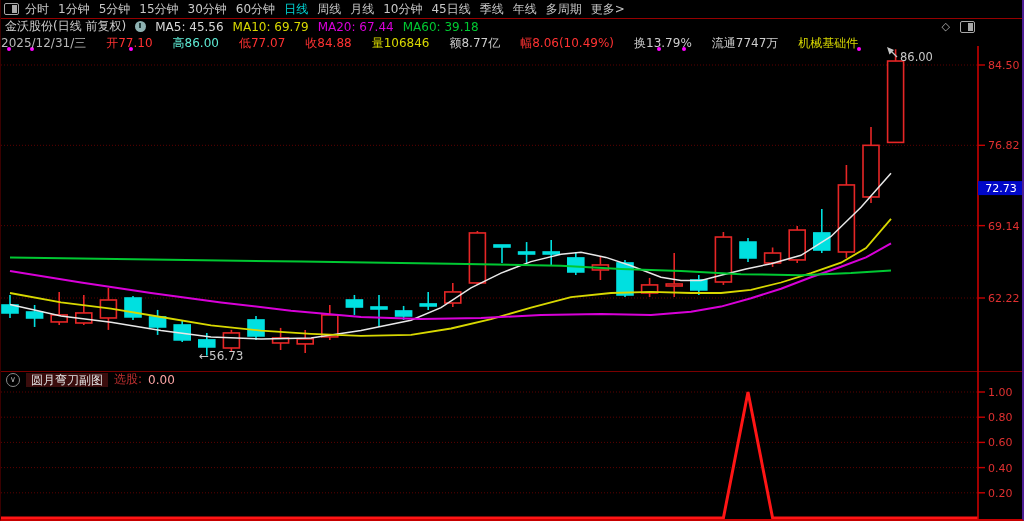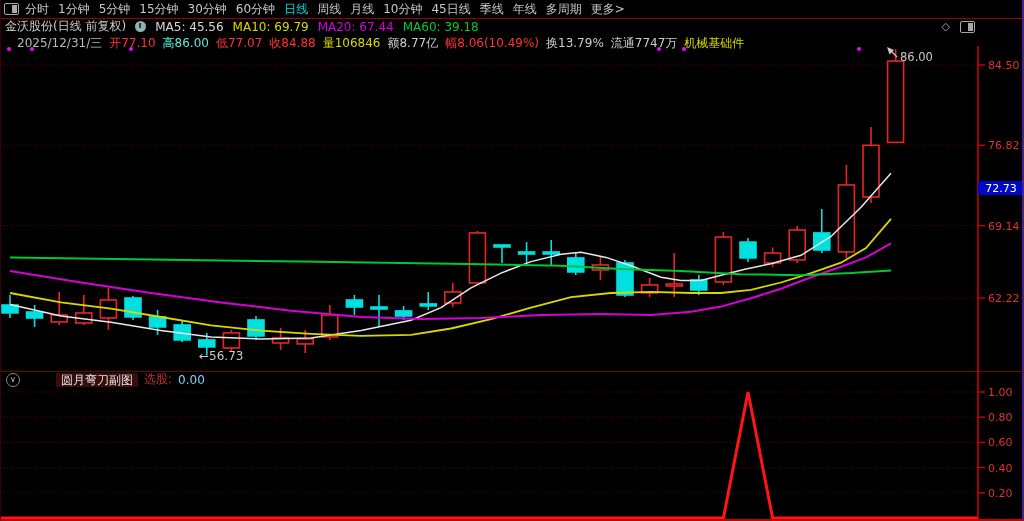--- a/index.html
+++ b/index.html
@@ -22,31 +22,31 @@
   .winicon::after{content:"";position:absolute;right:1px;top:1px;bottom:1px;width:5px;background:#a8a8a8;}
   .infobar1{position:absolute;top:18px;left:0;right:0;height:17px;display:flex;align-items:center;
     gap:9px;padding-left:4px;z-index:3;text-align:right;}
   .stock-title{color:#cccccc;}
   .alarm-icon{width:11px;height:11px;border-radius:50%;background:#8fb2b2;display:inline-block;
     position:relative;}
   .alarm-icon::after{content:"";position:absolute;left:4px;top:2px;width:2px;height:5px;background:#24403f;}
   .ib1-right{margin-left:auto;display:flex;align-items:center;gap:7px;padding-right:44px;}
   .icon-diamond{color:#b0b0b0;font-size:11px;line-height:11px;}
   .infobar2{position:absolute;top:35px;left:0;right:0;height:16px;display:flex;align-items:center;
-    gap:7px;padding-left:16px;z-index:3;white-space:nowrap;}
+    gap:20px;padding-left:0;z-index:3;white-space:nowrap;}
   svg.chart{position:absolute;left:0;z-index:1;}
   #main-chart{top:46px;}
   #sub-chart{top:371px;}
   .panel-header{position:absolute;top:372px;left:0;height:15px;display:flex;align-items:center;
     gap:6px;padding-left:5px;z-index:3;}
   .collapse-icon{width:12px;height:12px;border-radius:50%;border:1px solid #8a8a8a;color:#b8b8b8;
     font-size:8px;line-height:11px;text-align:center;flex:0 0 auto;}
-  .panel-name{background:#3a0d0d;color:#e2e2e2;padding:0 5px;line-height:14px;margin-left:30px;}
+  .panel-name{background:#3a0d0d;color:#e2e2e2;padding:0 5px;line-height:14px;}
   .panel-sel-label{color:#c03030;}
-  .panel-sel-value{color:#7dd3fc;}
+  .panel-sel-value{color:#fca5a5;}
   svg text{font-family:"DejaVu Sans","Liberation Sans",sans-serif;}
 </style>
 </head>
 <body>
 
 <div class="app">
 
   <div class="menubar">
     <span class="winicon"></span>
     <div class="menu-left" id="menu-left">

